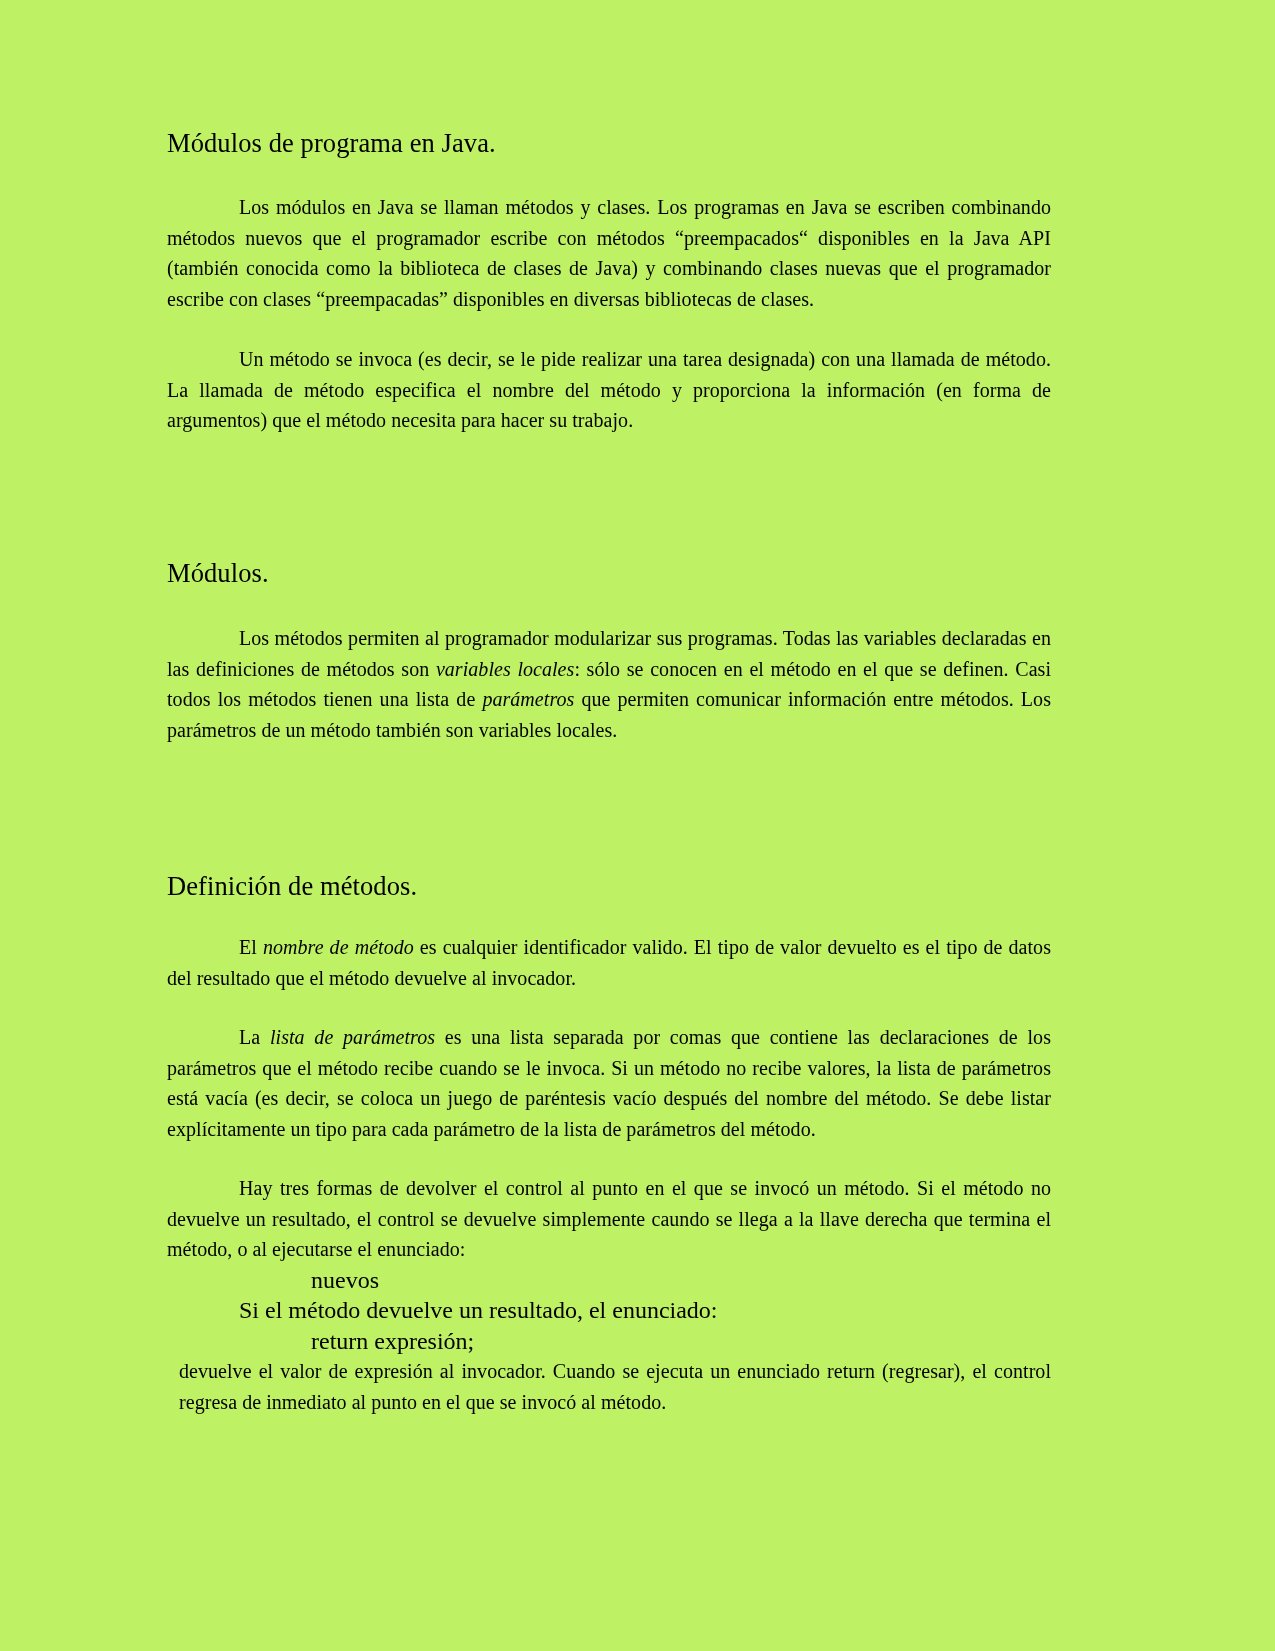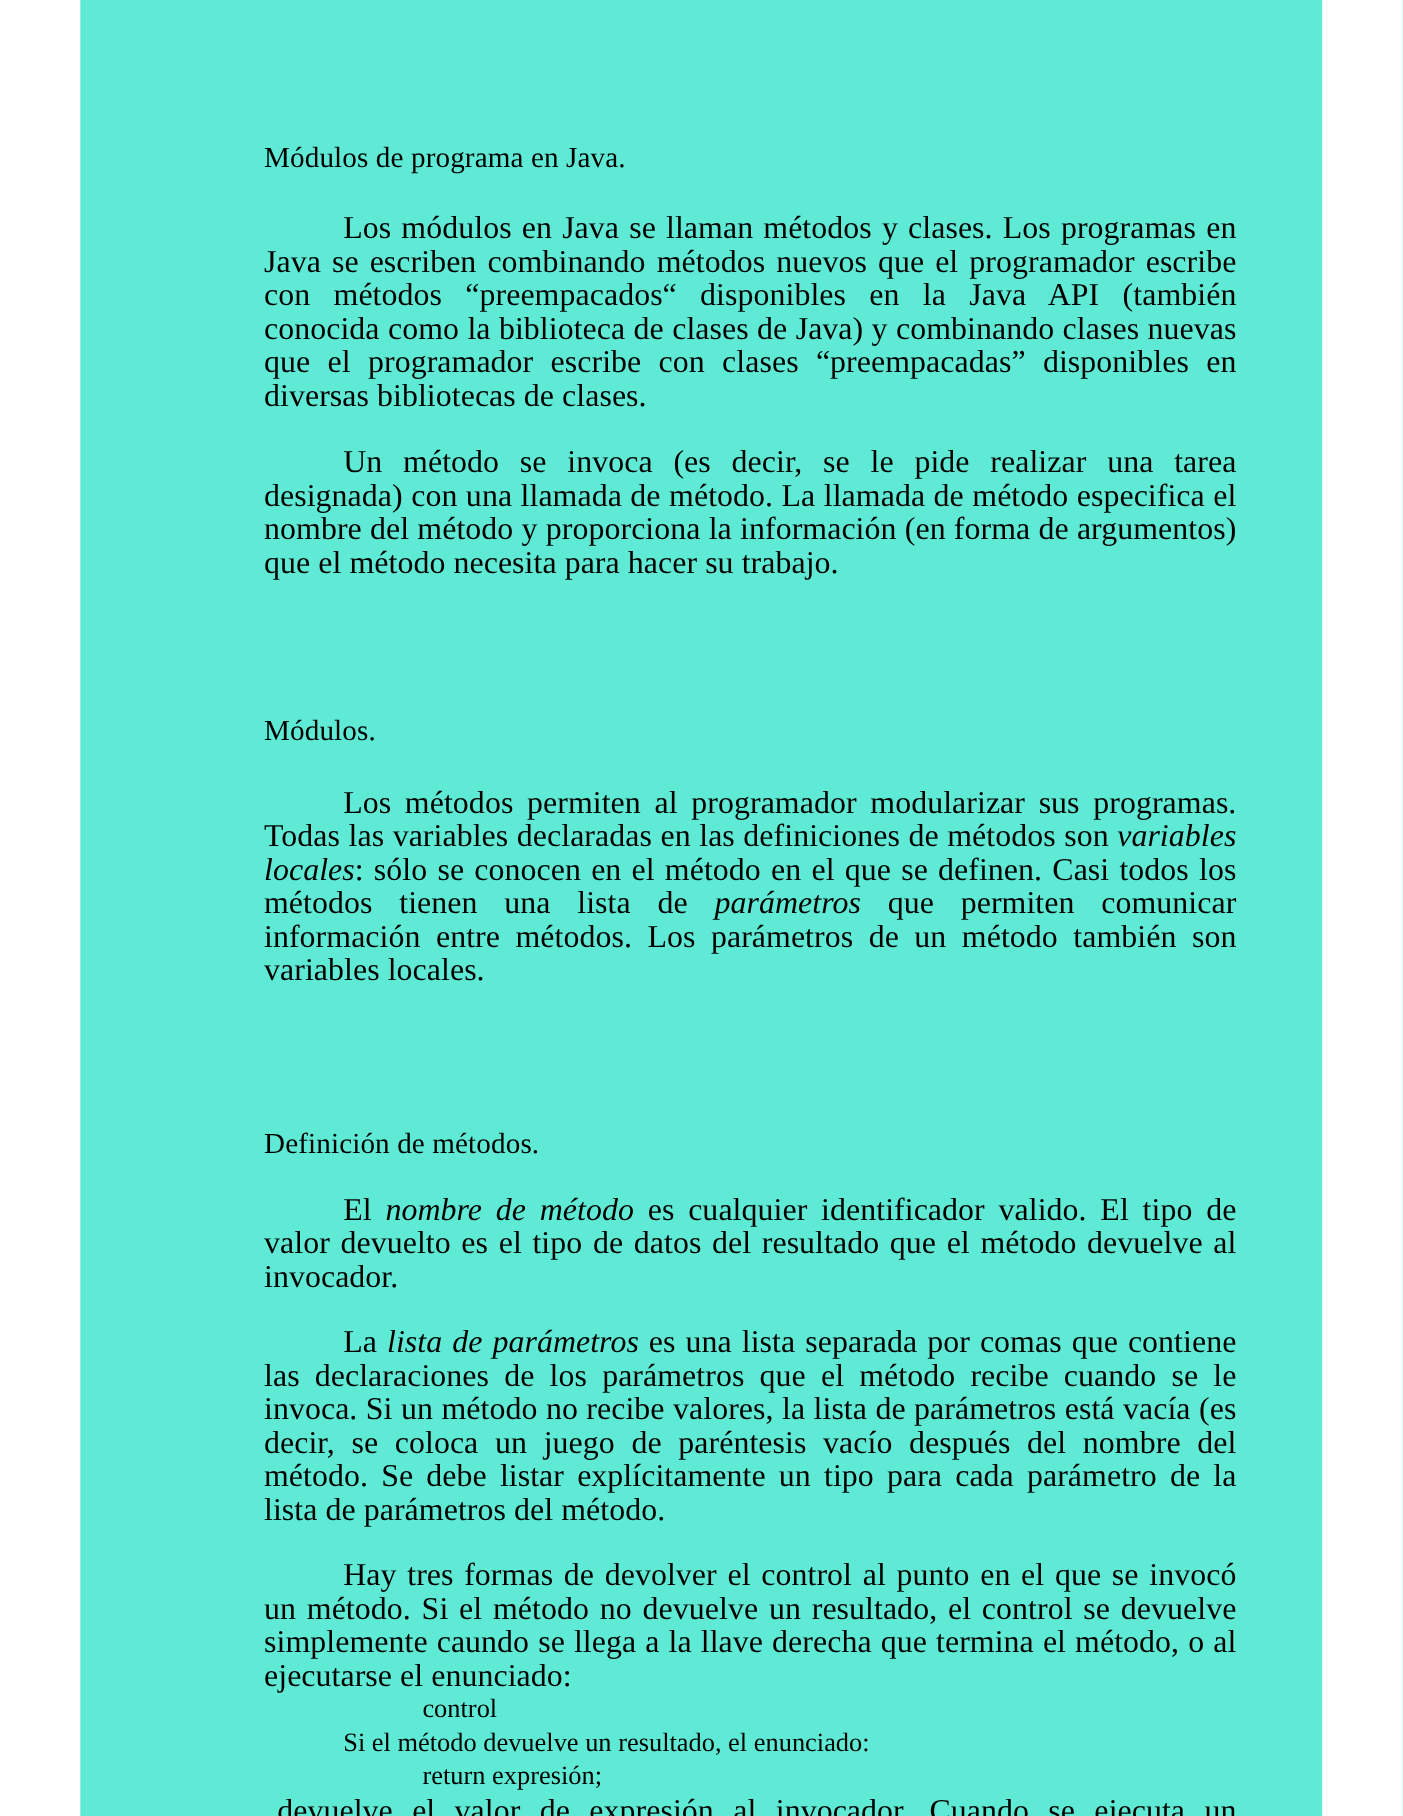--- a/index.html
+++ b/index.html
@@ -6,43 +6,43 @@
     margin: 0;
     padding: 0;
     background: #ffffff;
   }
   body {
     font-family: "Liberation Serif", "DejaVu Serif", serif;
     color: #000000;
   }
   .page {
     position: relative;
-    width: 1129px;
+    width: 1275px;
     height: 1651px;
     margin: 0 auto;
-    background: #5eead4;
+    background: #bef264;
     box-sizing: border-box;
     overflow: hidden;
   }
   .content {
     position: absolute;
     left: 167px;
     top: 128px;
     width: 884px;
   }
   h1.doc-heading {
     font-size: 26.5px;
     font-weight: normal;
     line-height: 1.18;
     margin: 0;
     padding: 0;
     letter-spacing: 0.1px;
   }
   .para {
-    font-size: 29px;
+    font-size: 20px;
     line-height: 30.5px;
     text-align: justify;
     text-justify: inter-word;
     margin: 0;
     padding: 0;
     text-indent: 72px;
     letter-spacing: 0.05px;
   }
   .para.noindent {
     text-indent: 0;
@@ -104,21 +104,21 @@
     <p class="para">El <em>nombre de  método</em> es cualquier identificador valido. El tipo de valor devuelto es el tipo de datos del resultado que el método devuelve al invocador.</p>
 
     <div class="gap-p-p2"></div>
 
     <p class="para">La <em>lista de parámetros</em> es una lista separada por comas que contiene las declaraciones de los parámetros que el método recibe cuando se le invoca. Si un método no recibe valores, la lista de parámetros está vacía (es decir, se coloca un juego de paréntesis vacío después del nombre del método. Se debe listar explícitamente un tipo para cada parámetro de la lista de parámetros del método.</p>
 
     <div class="gap-p-p3"></div>
 
     <p class="para">Hay tres formas de devolver el control al punto en el que se invocó un método. Si el método no devuelve un resultado, el control se devuelve simplemente caundo se llega a la llave derecha que termina el método, o al ejecutarse el enunciado:</p>
 
-    <div class="code-line indent-code">control</div>
+    <div class="code-line indent-code">nuevos</div>
 
     <div class="code-line indent-half">Si el método devuelve un resultado, el enunciado:</div>
 
     <div class="code-line indent-code">return expresión;</div>
 
     <p class="para noindent">devuelve el valor de expresión al invocador. Cuando se ejecuta un enunciado return (regresar), el control regresa de inmediato al punto en el que se invocó al método.</p>
 
   </div>
 </div>
 

